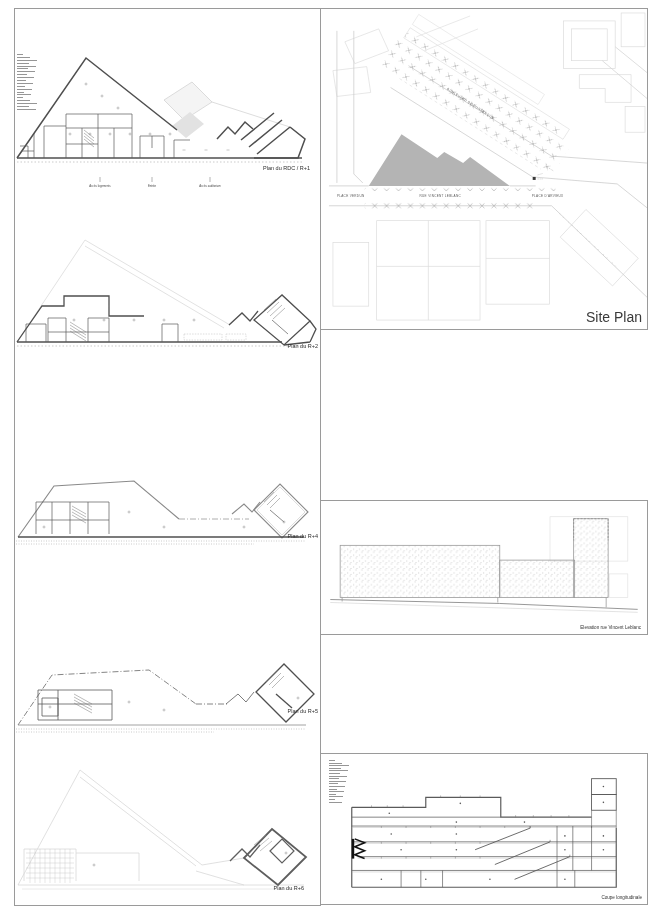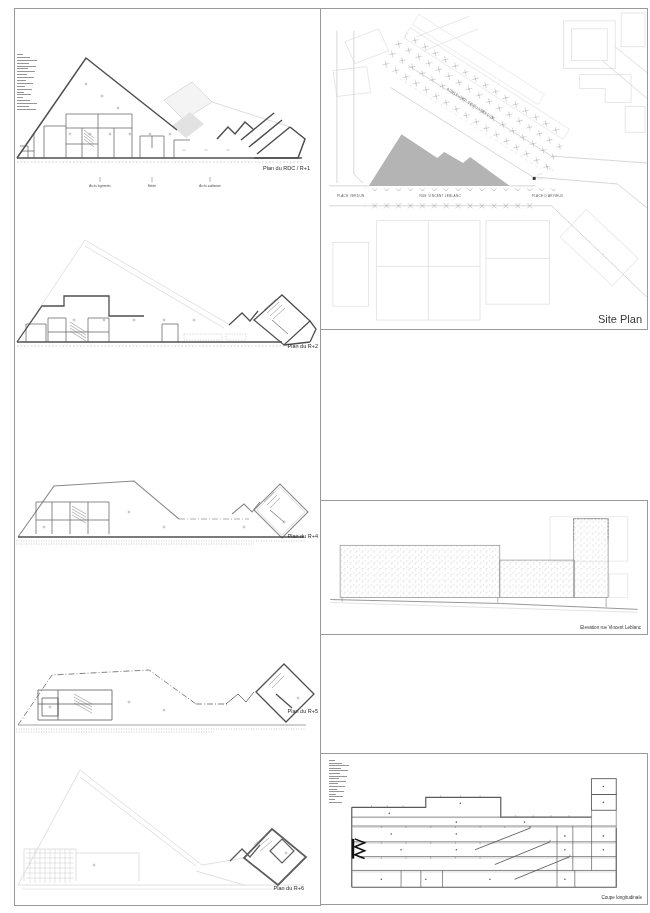--- a/index.html
+++ b/index.html
@@ -2,21 +2,21 @@
 <html><head>
 <meta charset="utf-8">
 <style>
   html,body{margin:0;padding:0;background:#fdfdfd;}
   .sheet{position:relative;width:650px;height:913px;background:#fff;outline:1px solid #e3e3e3;overflow:hidden;
          font-family:"Liberation Sans",sans-serif;}
   .panel{position:absolute;border:1px solid #9a9a9a;background:#fff;box-sizing:border-box;}
   .drawing{position:absolute;}
   .lbl{position:absolute;color:#2e2e2e;font-family:"Liberation Sans",sans-serif;white-space:nowrap;}
   .plan-lbl{font-size:5.5px;text-align:right;}
-  .site-lbl{font-size:11px;color:#3a3a3a;}
+  .site-lbl{font-size:14px;color:#3a3a3a;}
   .micro-lbl{font-size:4.6px;color:#333;}
   .legend{position:absolute;display:flex;flex-direction:column;gap:1.9px;}
   .legend i{display:block;height:1px;background:#969696;}
   .legend.sec{gap:1.6px;}
   svg{display:block;}
 </style>
 </head>
 <body>
 
 <div class="sheet">

